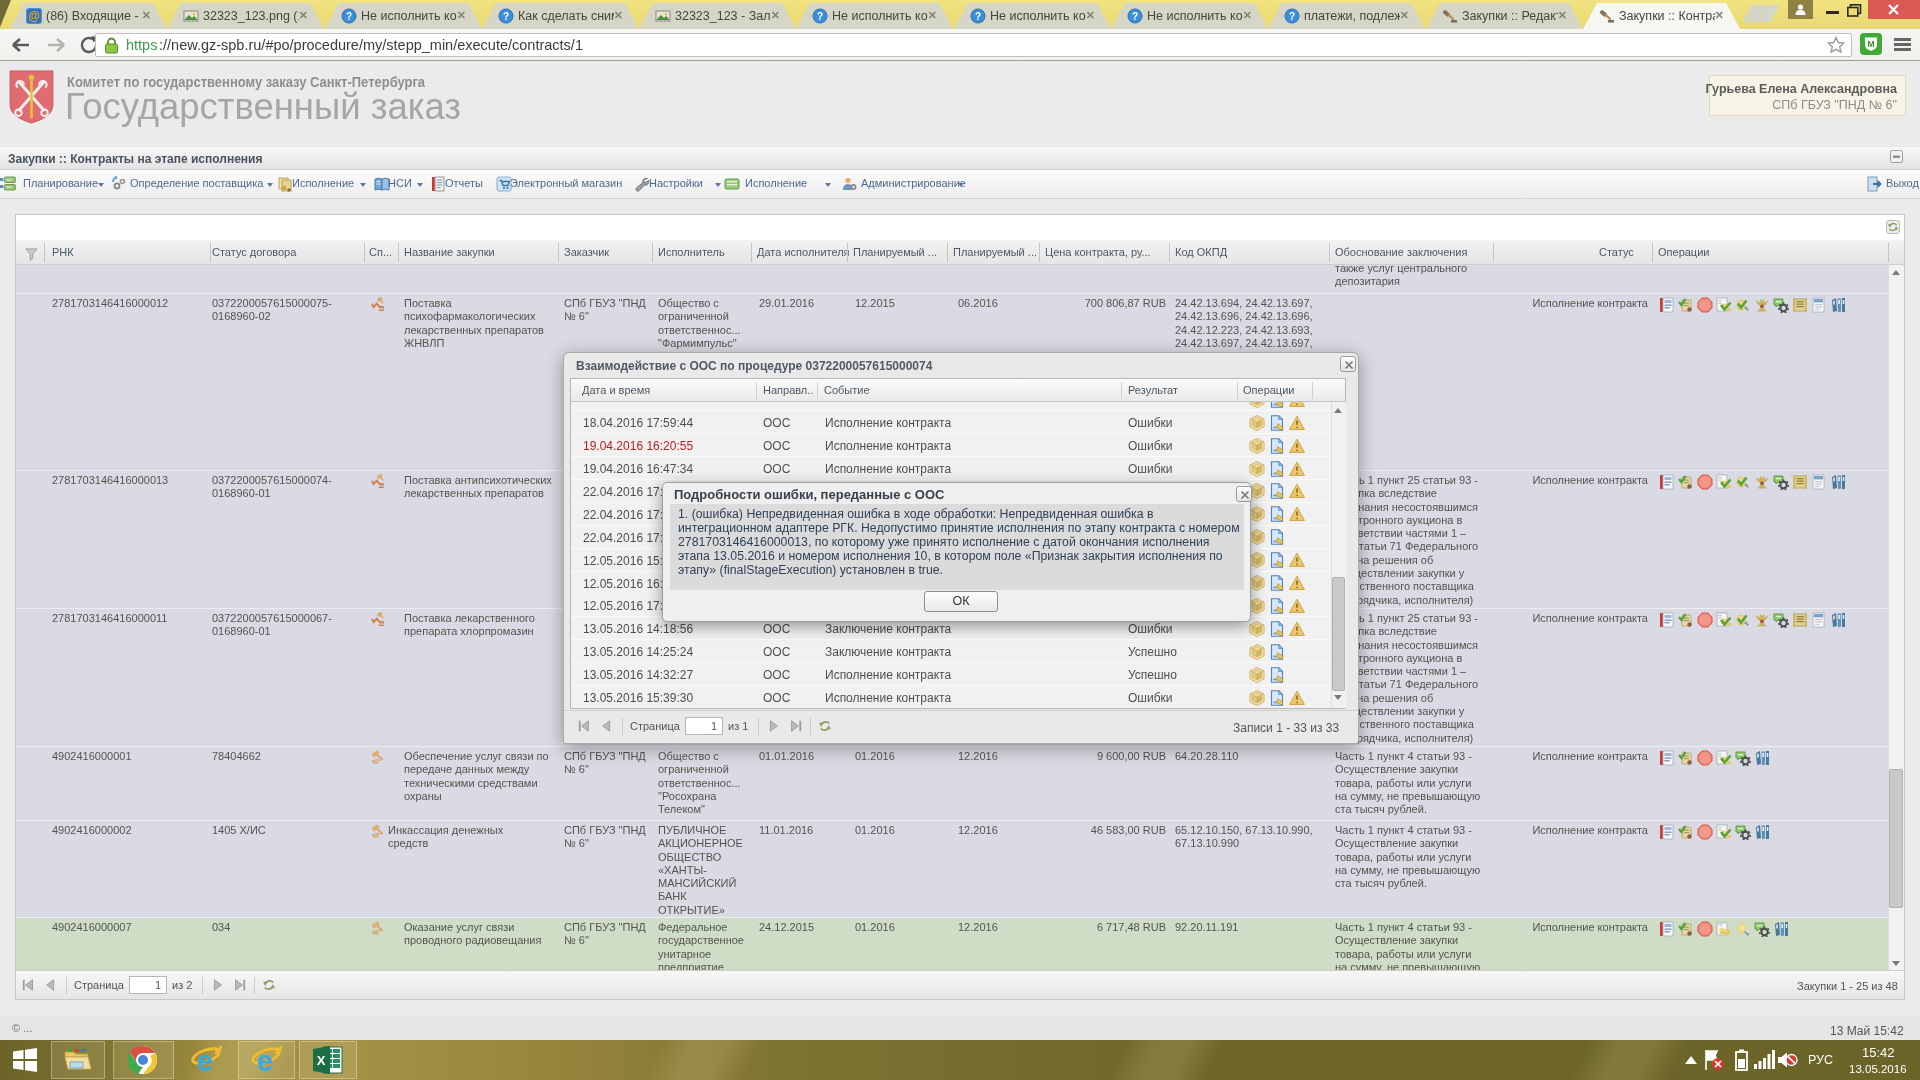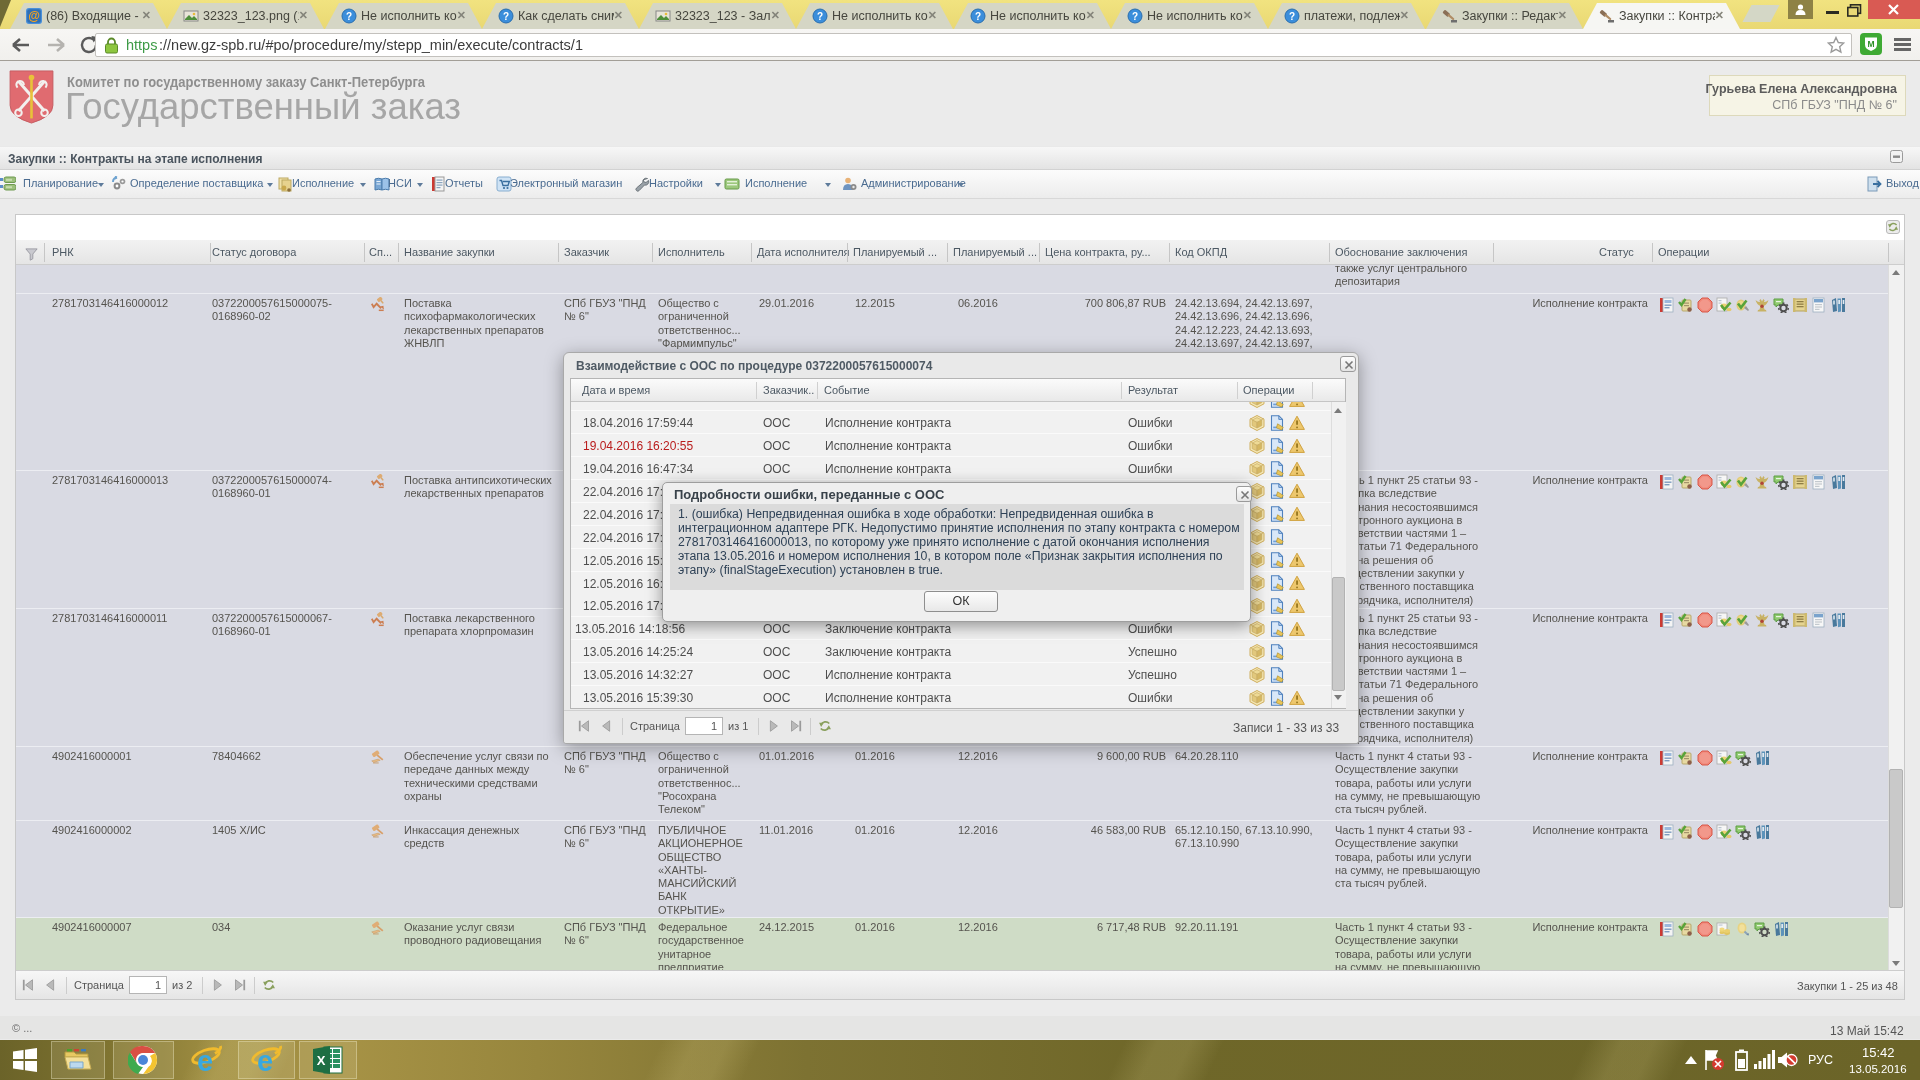--- a/index.html
+++ b/index.html
@@ -704,21 +704,21 @@
       </svg>
       <svg class="abs" style="left:1738px;top:485px" width="16" height="16" viewBox="0 0 16 16">
         <use href="#i-op10"></use>
       </svg>
 <div class="row" style="top:555px;height:97px"></div>
 <div class="cell " style="left:36px;top:559px">4902416000002</div>
 <div class="cell " style="left:196px;top:559px">1405 Х/ИС</div>
 <svg class="abs" style="left:355px;top:559px" width="15" height="15" viewBox="0 0 16 16">
         <use href="#i-sp2"></use>
       </svg>
-<div class="cell " style="left:388px;top:559px">Инкассация денежных<br>средств</div>
+<div class="cell " style="left:372px;top:559px">Инкассация денежных<br>средств</div>
 <div class="cell " style="left:548px;top:559px">СПб ГБУЗ "ПНД<br>№ 6"</div>
 <div class="cell " style="left:642px;top:559px">ПУБЛИЧНОЕ<br>АКЦИОНЕРНОЕ<br>ОБЩЕСТВО<br>«ХАНТЫ-<br>МАНСИЙСКИЙ<br>БАНК<br>ОТКРЫТИЕ»</div>
 <div class="cell " style="left:743px;top:559px">11.01.2016</div>
 <div class="cell " style="left:839px;top:559px">01.2016</div>
 <div class="cell " style="left:942px;top:559px">12.2016</div>
 <div class="cell cr " style="right:722px;top:559px">46 583,00 RUB</div>
 <div class="cell " style="left:1159px;top:559px">65.12.10.150, 67.13.10.990,<br>67.13.10.990</div>
 <div class="cell " style="left:1319px;top:559px">Часть 1 пункт 4 статьи 93 -<br>Осуществление закупки<br>товара, работы или услуги<br>на сумму, не превышающую<br>ста тысяч рублей.</div>
 <div class="cell cr " style="right:240px;top:559px">Исполнение контракта</div>
 <svg class="abs" style="left:1643px;top:559px" width="16" height="16" viewBox="0 0 16 16">
@@ -816,21 +816,21 @@
       <div class="t">Взаимодействие с ООС по процедуре 0372200057615000074</div>
     </div>
 <div class="xbtn" style="left:1340px;top:356px">
       <svg width="12" height="12" viewBox="0 0 12 12">
         <path d="M2.5 2.5 L9.5 9.5 M9.5 2.5 L2.5 9.5" stroke="#777" stroke-width="1.6"></path>
       </svg>
     </div>
 <div id="d1tbl" class="abs"></div>
 <div id="d1hdr" class="abs"></div>
 <div class="ch" style="left:582px;top:384px;position:absolute">Дата и время</div>
-<div class="ch" style="left:763px;top:384px;position:absolute">Заказчик..</div>
+<div class="ch" style="left:763px;top:384px;position:absolute">Направл..</div>
 <div class="ch" style="left:824px;top:384px;position:absolute">Событие</div>
 <div class="ch" style="left:1128px;top:384px;position:absolute">Результат</div>
 <div class="ch" style="left:1243px;top:384px;position:absolute">Операции</div>
 <div class="abs" style="left:756px;top:382px;width:1px;height:17px;background:#d0d0d0"></div>
 <div class="abs" style="left:817px;top:382px;width:1px;height:17px;background:#d0d0d0"></div>
 <div class="abs" style="left:1121px;top:382px;width:1px;height:17px;background:#d0d0d0"></div>
 <div class="abs" style="left:1237px;top:382px;width:1px;height:17px;background:#d0d0d0"></div>
 <div class="abs" style="left:1312px;top:382px;width:1px;height:17px;background:#d0d0d0"></div>
 <div id="d1rows" class="abs">
 <div class="d1r" style="top:-13.7px"></div>
@@ -960,21 +960,21 @@
 <svg class="abs" style="left:678px;top:195.9px" width="16" height="16" viewBox="0 0 16 16">
         <use href="#i-pkg"></use>
       </svg>
 <svg class="abs" style="left:698px;top:195.9px" width="16" height="16" viewBox="0 0 16 16">
         <use href="#i-doc"></use>
       </svg>
 <svg class="abs" style="left:718px;top:195.9px" width="16" height="16" viewBox="0 0 16 16">
         <use href="#i-warn"></use>
       </svg>
 <div class="d1r" style="top:215.3px"></div>
-<div class="d1c abs" style="left:4px;top:220.3px;font-size:12px;color:#4e4e4e">13.05.2016 14:18:56</div>
+<div class="d1c abs" style="left:12px;top:220.3px;font-size:12px;color:#4e4e4e">13.05.2016 14:18:56</div>
 <div class="d1c abs" style="left:192px;top:220.3px;font-size:12px;color:#4e4e4e">ООС</div>
 <div class="d1c abs" style="left:254px;top:220.3px;font-size:12px;color:#4e4e4e">Заключение контракта</div>
 <div class="d1c abs" style="left:557px;top:220.3px;font-size:12px;color:#4e4e4e">Ошибки</div>
 <svg class="abs" style="left:678px;top:218.8px" width="16" height="16" viewBox="0 0 16 16">
         <use href="#i-pkg"></use>
       </svg>
 <svg class="abs" style="left:698px;top:218.8px" width="16" height="16" viewBox="0 0 16 16">
         <use href="#i-doc"></use>
       </svg>
 <svg class="abs" style="left:718px;top:218.8px" width="16" height="16" viewBox="0 0 16 16">

